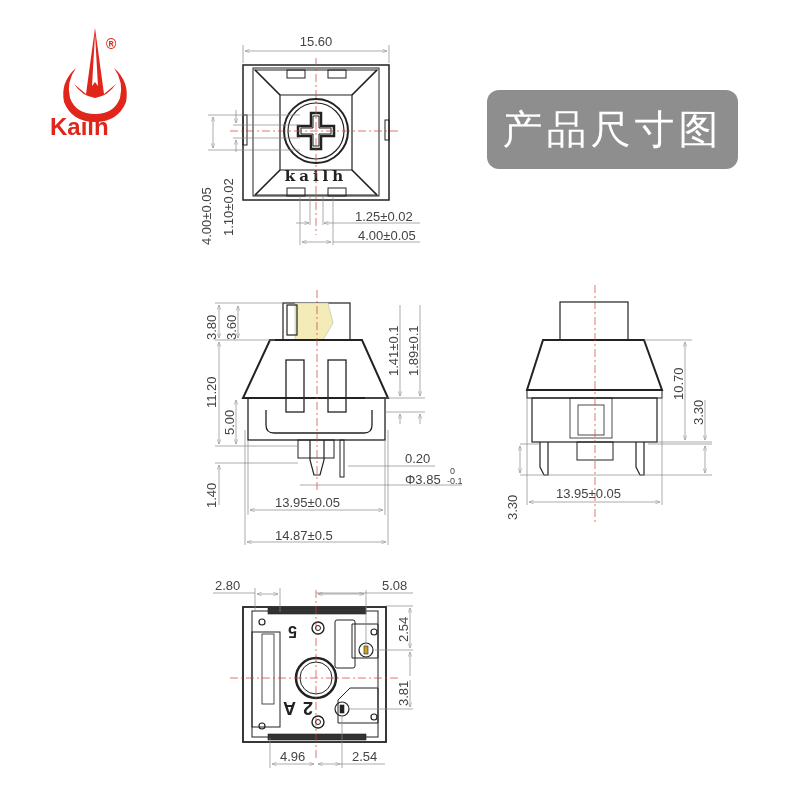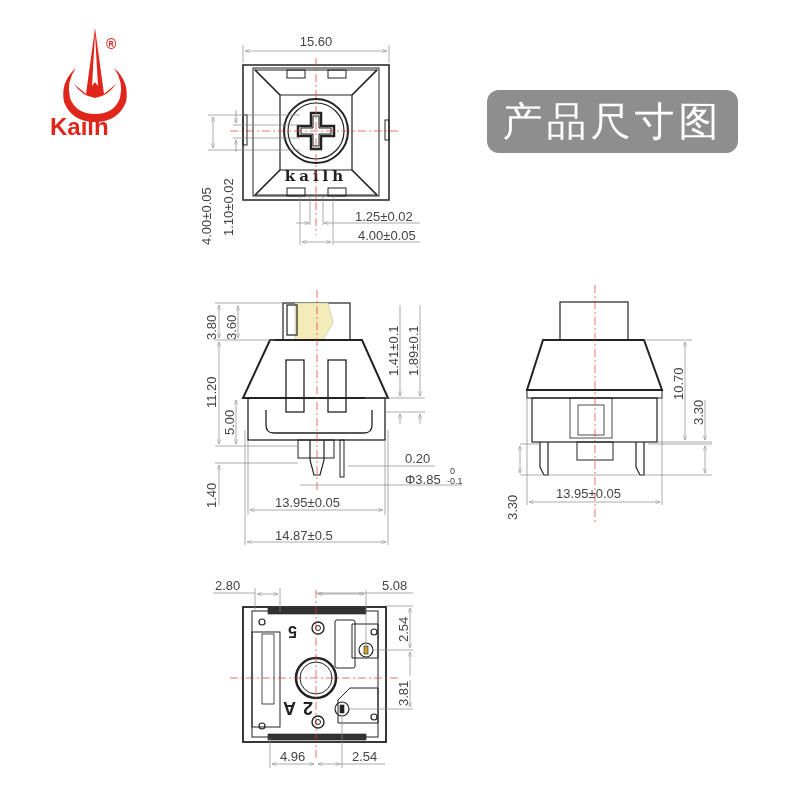--- a/index.html
+++ b/index.html
@@ -1,20 +1,20 @@
 <!DOCTYPE html>
 <html><head>
 <meta charset="utf-8">
 <style>
   html,body{margin:0;padding:0;background:#ffffff;}
   body{width:800px;height:800px;position:relative;overflow:hidden;font-family:"Liberation Sans",sans-serif;}
   .logo{position:absolute;left:46px;top:24px;width:100px;height:120px;}
   .logo-text{position:absolute;left:50px;top:113px;font-size:24px;font-weight:bold;color:#e0261b;font-family:"Liberation Sans",sans-serif;letter-spacing:0px;}
   .reg{position:absolute;left:106px;top:36px;font-size:14px;color:#e0261b;font-weight:bold;}
-  .title-box{position:absolute;left:487px;top:90px;width:251px;height:63px;background:#8e8e8e;border-radius:12px;color:#ffffff;font-size:40px;display:flex;align-items:center;justify-content:center;letter-spacing:4px;font-family:"DejaVu Sans",sans-serif;}
+  .title-box{position:absolute;left:487px;top:90px;width:251px;height:79px;background:#8e8e8e;border-radius:12px;color:#ffffff;font-size:40px;display:flex;align-items:center;justify-content:center;letter-spacing:4px;font-family:"DejaVu Sans",sans-serif;}
   svg.drw{position:absolute;left:0;top:0;}
   .dim{font-family:"Liberation Sans",sans-serif;font-size:13px;fill:#444;}
   .dimsm{font-family:"Liberation Sans",sans-serif;font-size:9px;fill:#444;}
 </style>
 </head>
 <body>
 
 <svg class="logo" viewBox="0 0 100 120" width="100" height="120">
   <path d="M49 4 L58 70 L70 60 Q62 72 49 74 Q36 72 28 60 L40 70 Z" fill="#e0261b"></path>
   <path d="M49 10 L46 62 L49 58 L52 62 Z" fill="#ffffff"></path>

